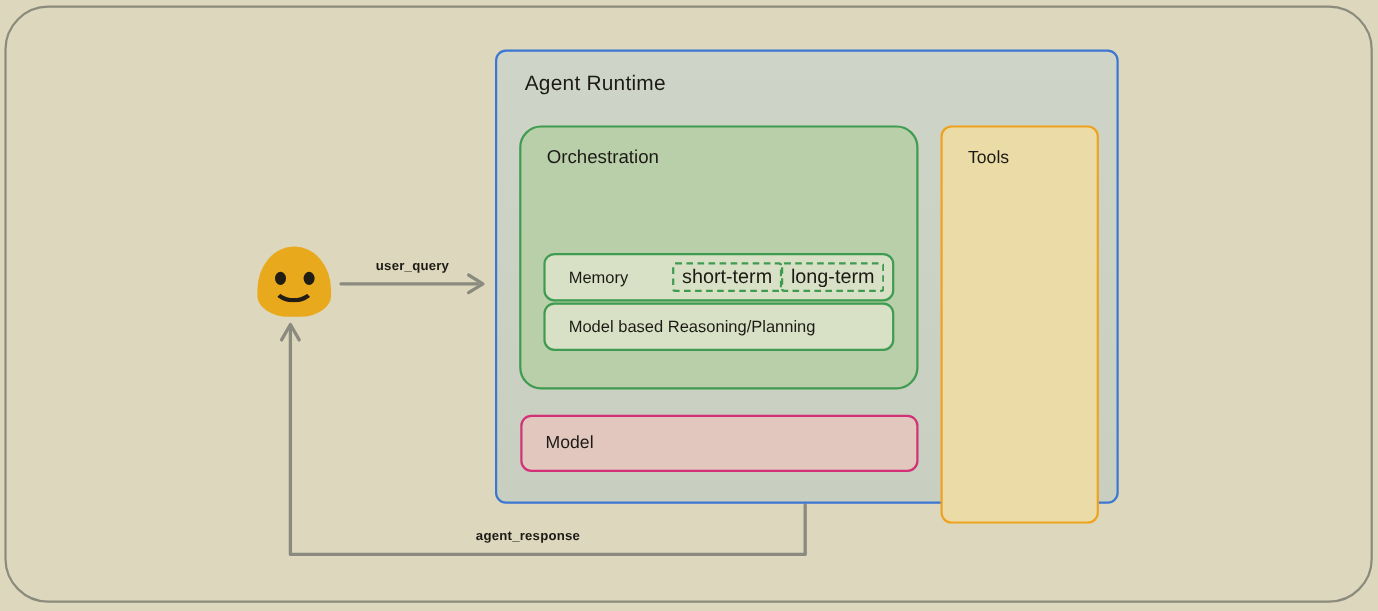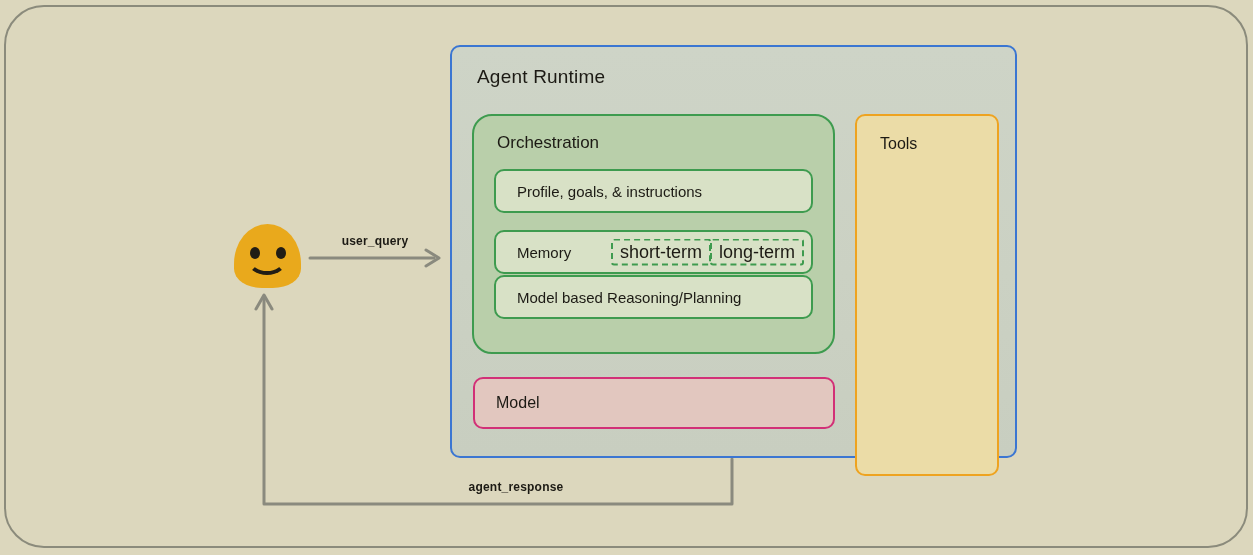--- a/index.html
+++ b/index.html
@@ -126,21 +126,21 @@
   }
 
   
   .wire-label {
     position: absolute;
     font-size: 12px; font-weight: 700;
     letter-spacing: 0.2px;
     text-align: center;
   }
   .lbl-user-query { left: 311px; top: 234px; width: 128px; }
-  .lbl-agent-response { left: 436px; top: 480px; width: 160px; }
+  .lbl-agent-response { left: 400px; top: 480px; width: 160px; }
 </style>
 </head>
 <body>
 
 <div class="frame"></div>
 
 <svg class="wires" width="1253" height="555" viewBox="0 0 1253 555">
   <g stroke="#8a8a7e" stroke-width="3" fill="none" stroke-linecap="round" stroke-linejoin="round">
 
     <path d="M310,258 H434"></path>
@@ -159,23 +159,20 @@
 
 <div class="wire-label lbl-user-query">user_query</div>
 <div class="wire-label lbl-agent-response">agent_response</div>
 
 <div class="runtime">
   <div class="runtime-title">Agent Runtime</div>
 
   <div class="orch">
     <div class="orch-title">Orchestration</div>
 
-    <div class="orch-item i0">
-      <span>Profile, goals, &amp; instructions</span>
-    </div>
 
     <div class="orch-item i1">
       <span>Memory</span>
       <span class="mem-tag t0">short-term</span>
       <span class="mem-tag t1">long-term</span>
     </div>
 
     <div class="orch-item i2">
       <span>Model based Reasoning/Planning</span>
     </div>

